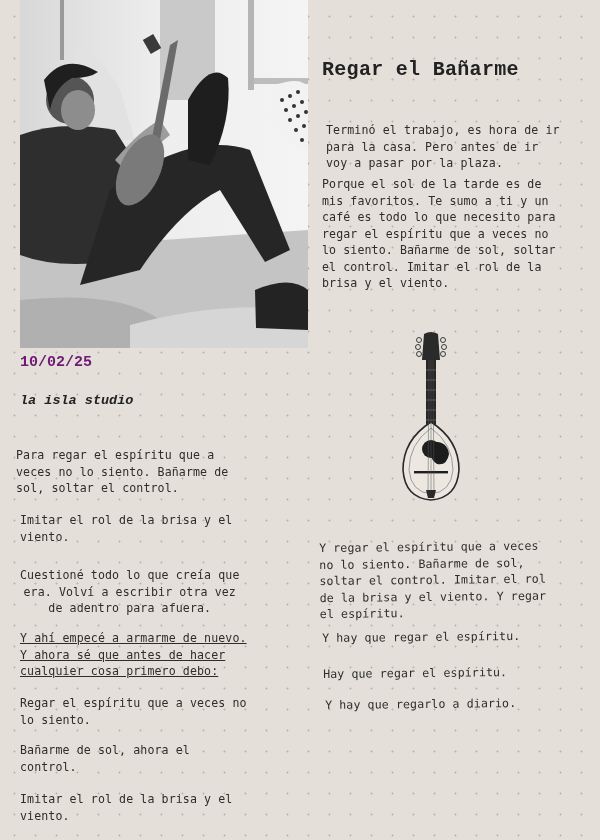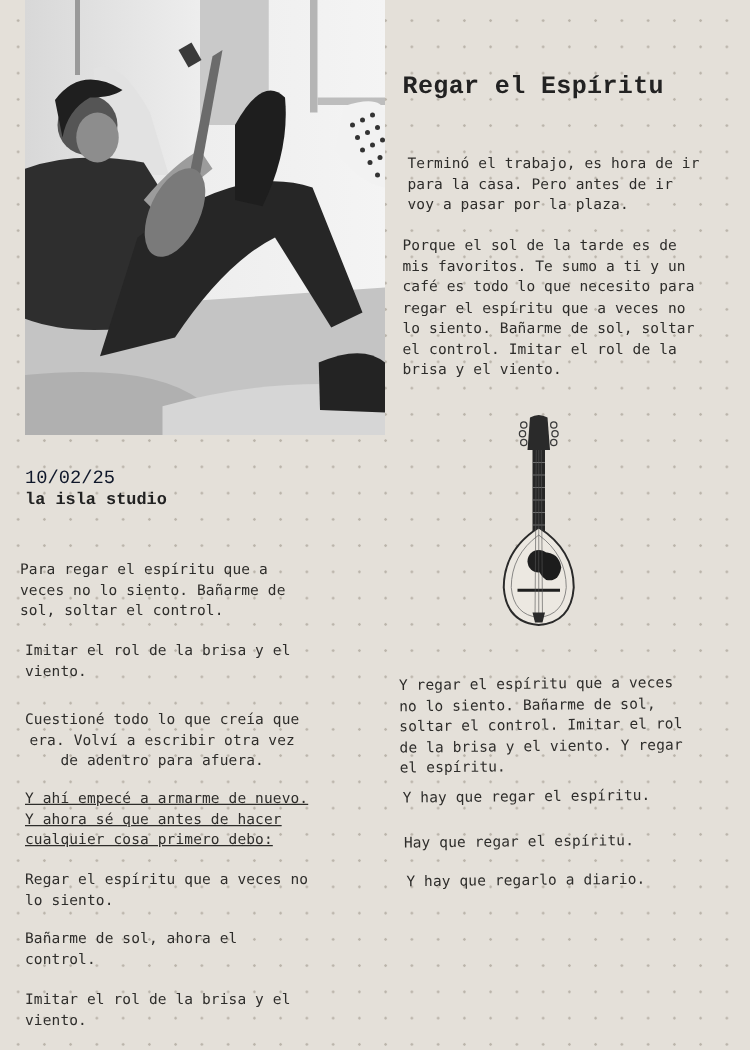--- a/index.html
+++ b/index.html
@@ -20,26 +20,26 @@
     .title {
       position: absolute; left: 322px; top: 58px; margin: 0;
       font-family: "Liberation Mono", "DejaVu Sans Mono", monospace;
       font-weight: bold; font-size: 20px; letter-spacing: 0.3px; color: #222;
     }
     .para {
       position: absolute; margin: 0; font-size: 11.6px; line-height: 16.5px;
       white-space: pre-line; color: #2e2d2b; letter-spacing: 0.1px;
     }
     .date {
-      position: absolute; left: 20px; top: 374px; margin: 0;
-      font-family: "Liberation Mono", monospace; font-weight: normal; font-size: 15px; color: #0f172a;
+      position: absolute; left: 20px; top: 354px; margin: 0;
+      font-family: "Liberation Mono", monospace; font-weight: bold; font-size: 15px; color: #701a75;
     }
     .studio {
       position: absolute; left: 20px; top: 393px; margin: 0;
-      font-family: "Liberation Mono", monospace; font-weight: bold; font-size: 13.5px; color: #222;
+      font-family: "Liberation Mono", monospace; font-weight: bold; font-size: 13.5px; color: #222; font-style: italic;
     }
     .mandolin { position: absolute; left: 397px; top: 330px; width: 68px; height: 172px; }
     .right-lower { transform: rotate(-0.6deg); transform-origin: left top; }
   </style>
 </head>
 <body>
 
 <div class="photo" title="Black and white photo of a man reclining on a couch playing a mandolin">
   <svg width="288" height="348" viewBox="0 0 288 348">
     <defs>
@@ -91,26 +91,26 @@
     <path d="M24 80 Q45 52 78 72 Q70 78 52 78 Q34 88 30 110 Z" fill="#1f1f1f"></path>
 
     <path d="M95 160 Q120 130 140 120 L150 135 Q130 150 110 175 Z" fill="#9c9c9c"></path>
 
     <path d="M150 45 L158 40 L140 140 L132 138 Z" fill="#6b6b6b"></path>
     <ellipse cx="120" cy="170" rx="20" ry="38" transform="rotate(25 120 170)" fill="#7a7a7a"></ellipse>
     <rect x="126" y="36" width="12" height="16" fill="#3a3a3a" transform="rotate(-30 132 44)"></rect>
   </svg>
 </div>
 
-<h1 class="title">Regar el Espíritu</h1>
+<h1 class="title">Regar el Bañarme</h1>
 
 <p class="para" style="left:326px; top:122px;">Terminó el trabajo, es hora de ir
 para la casa. Pero antes de ir
 voy a pasar por la plaza.</p>
-<p class="para" style="left:322px; top:188px;">Porque el sol de la tarde es de
+<p class="para" style="left:322px; top:176px;">Porque el sol de la tarde es de
 mis favoritos. Te sumo a ti y un
 café es todo lo que necesito para
 regar el espíritu que a veces no
 lo siento. Bañarme de sol, soltar
 el control. Imitar el rol de la
 brisa y el viento.</p>
 
 <div class="mandolin">
   <svg width="68" height="172" viewBox="0 0 68 172">
 

